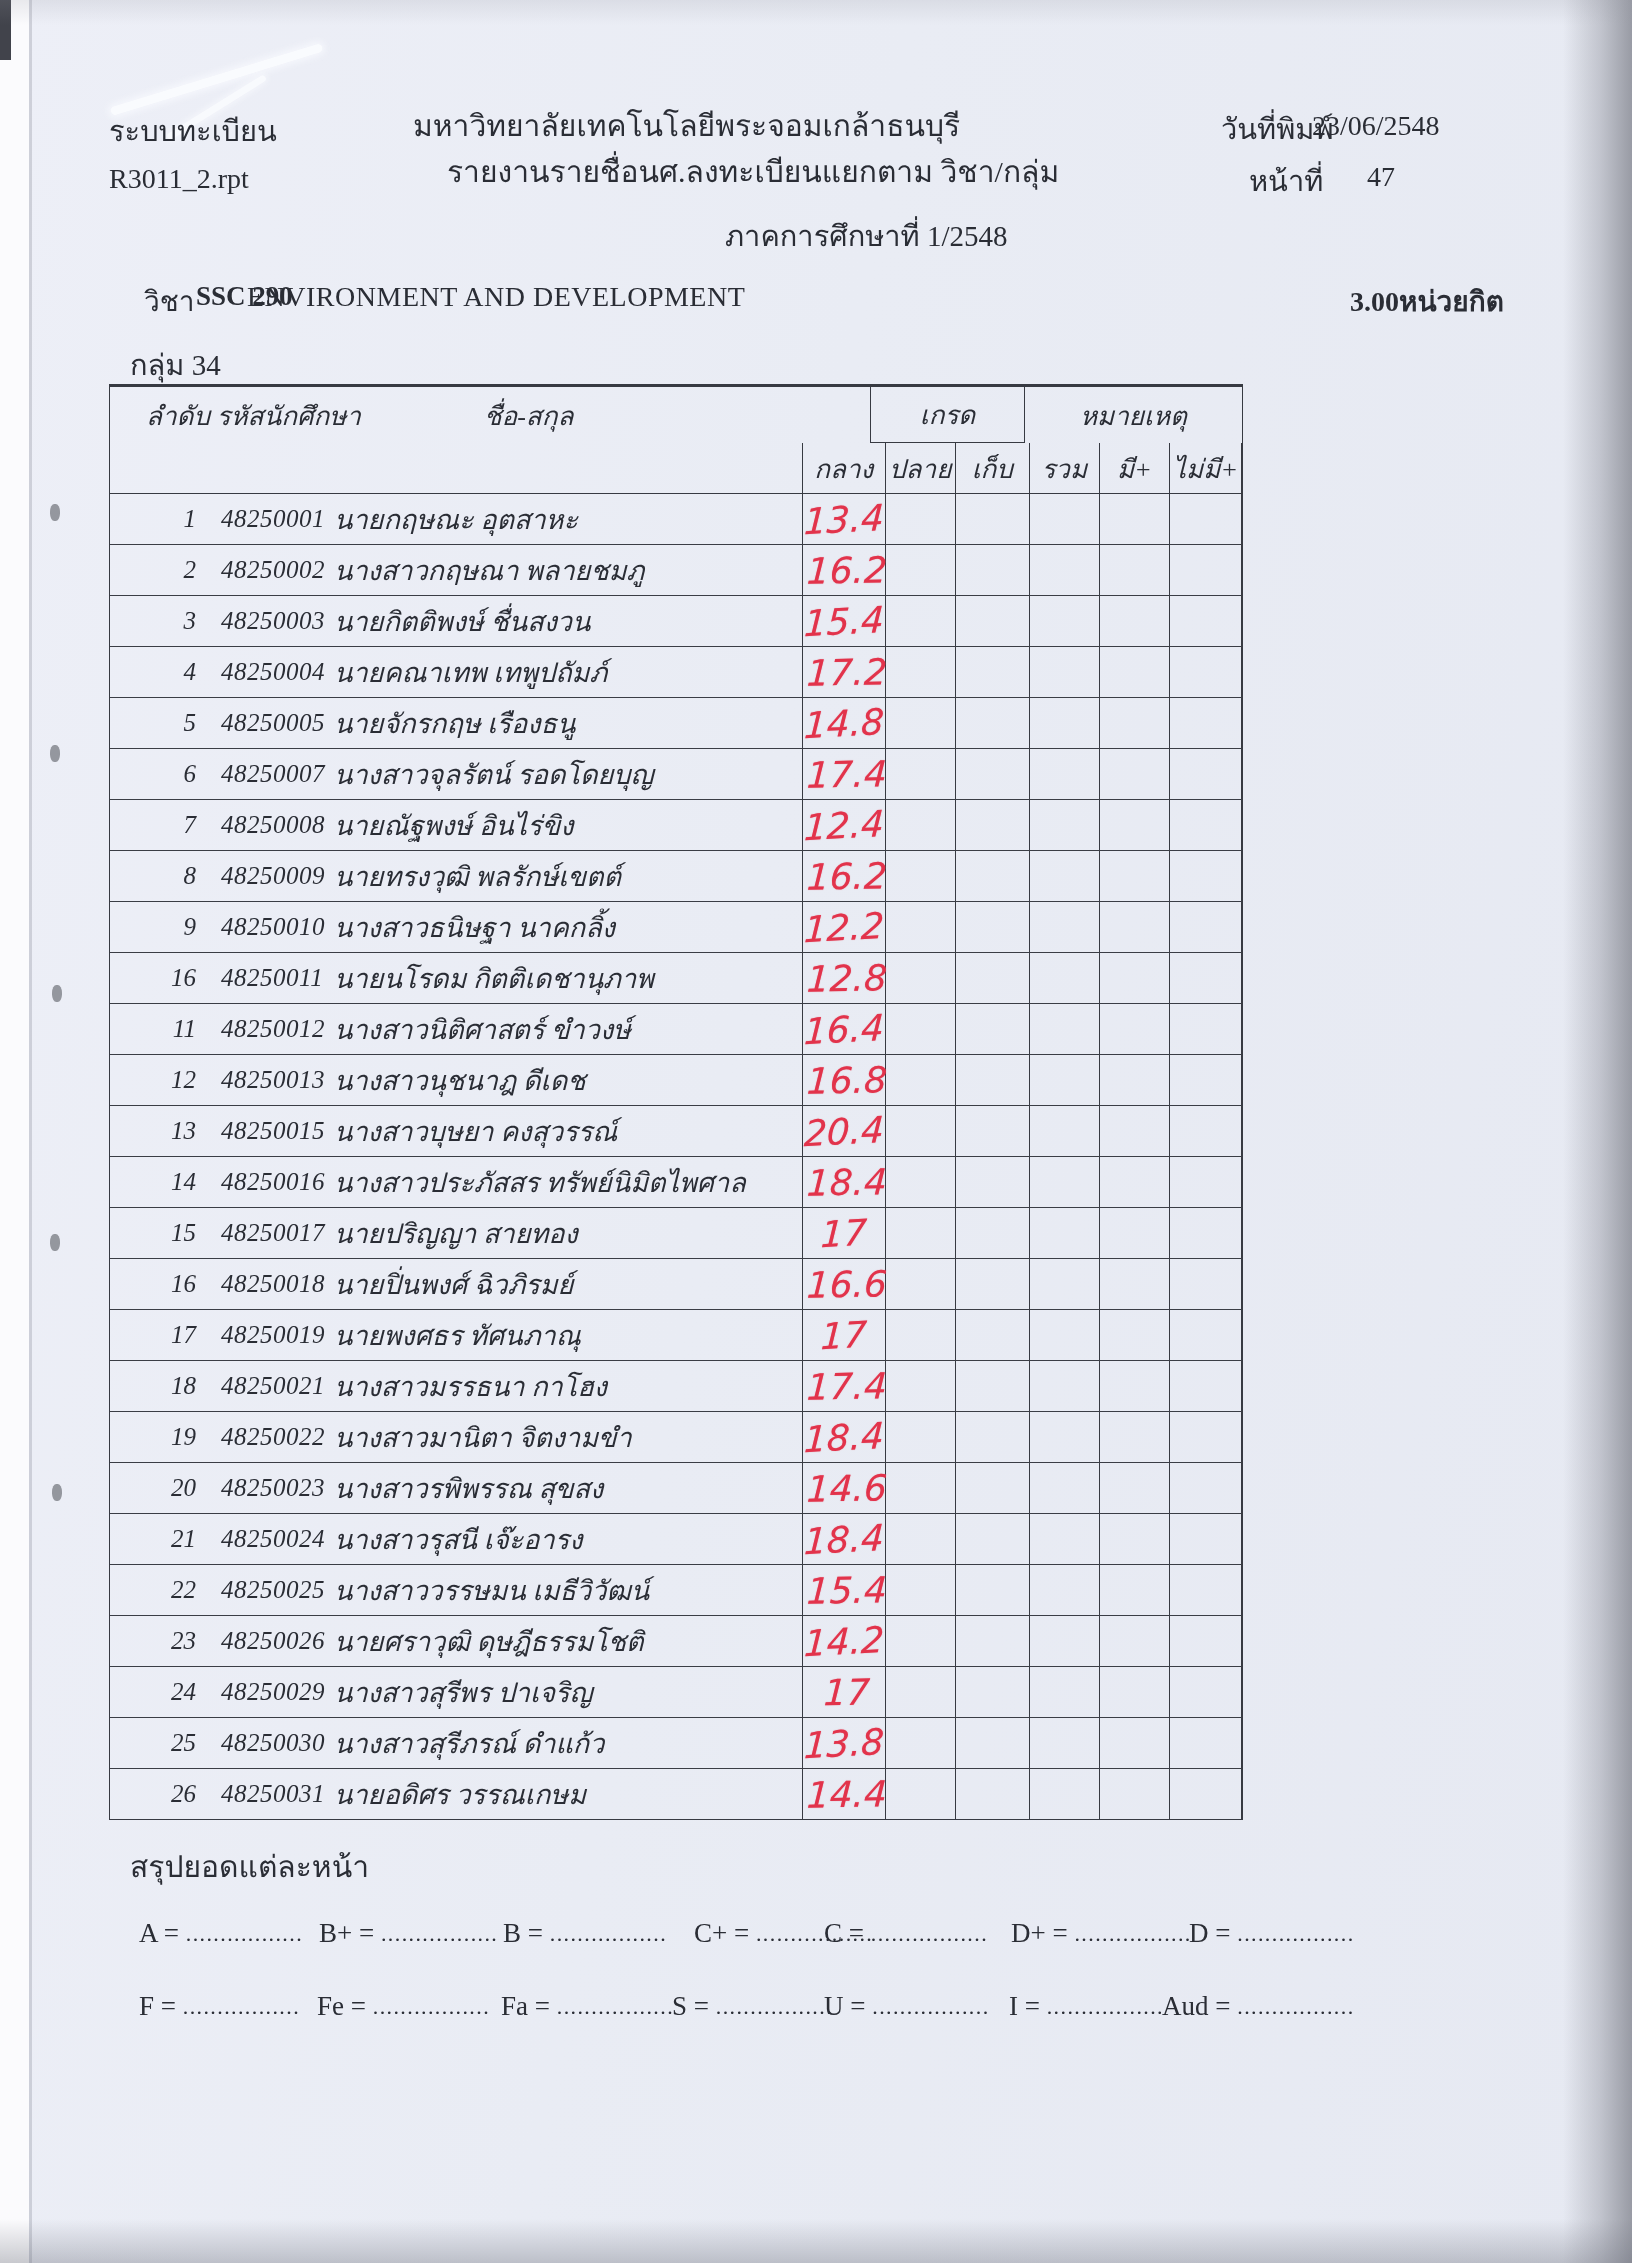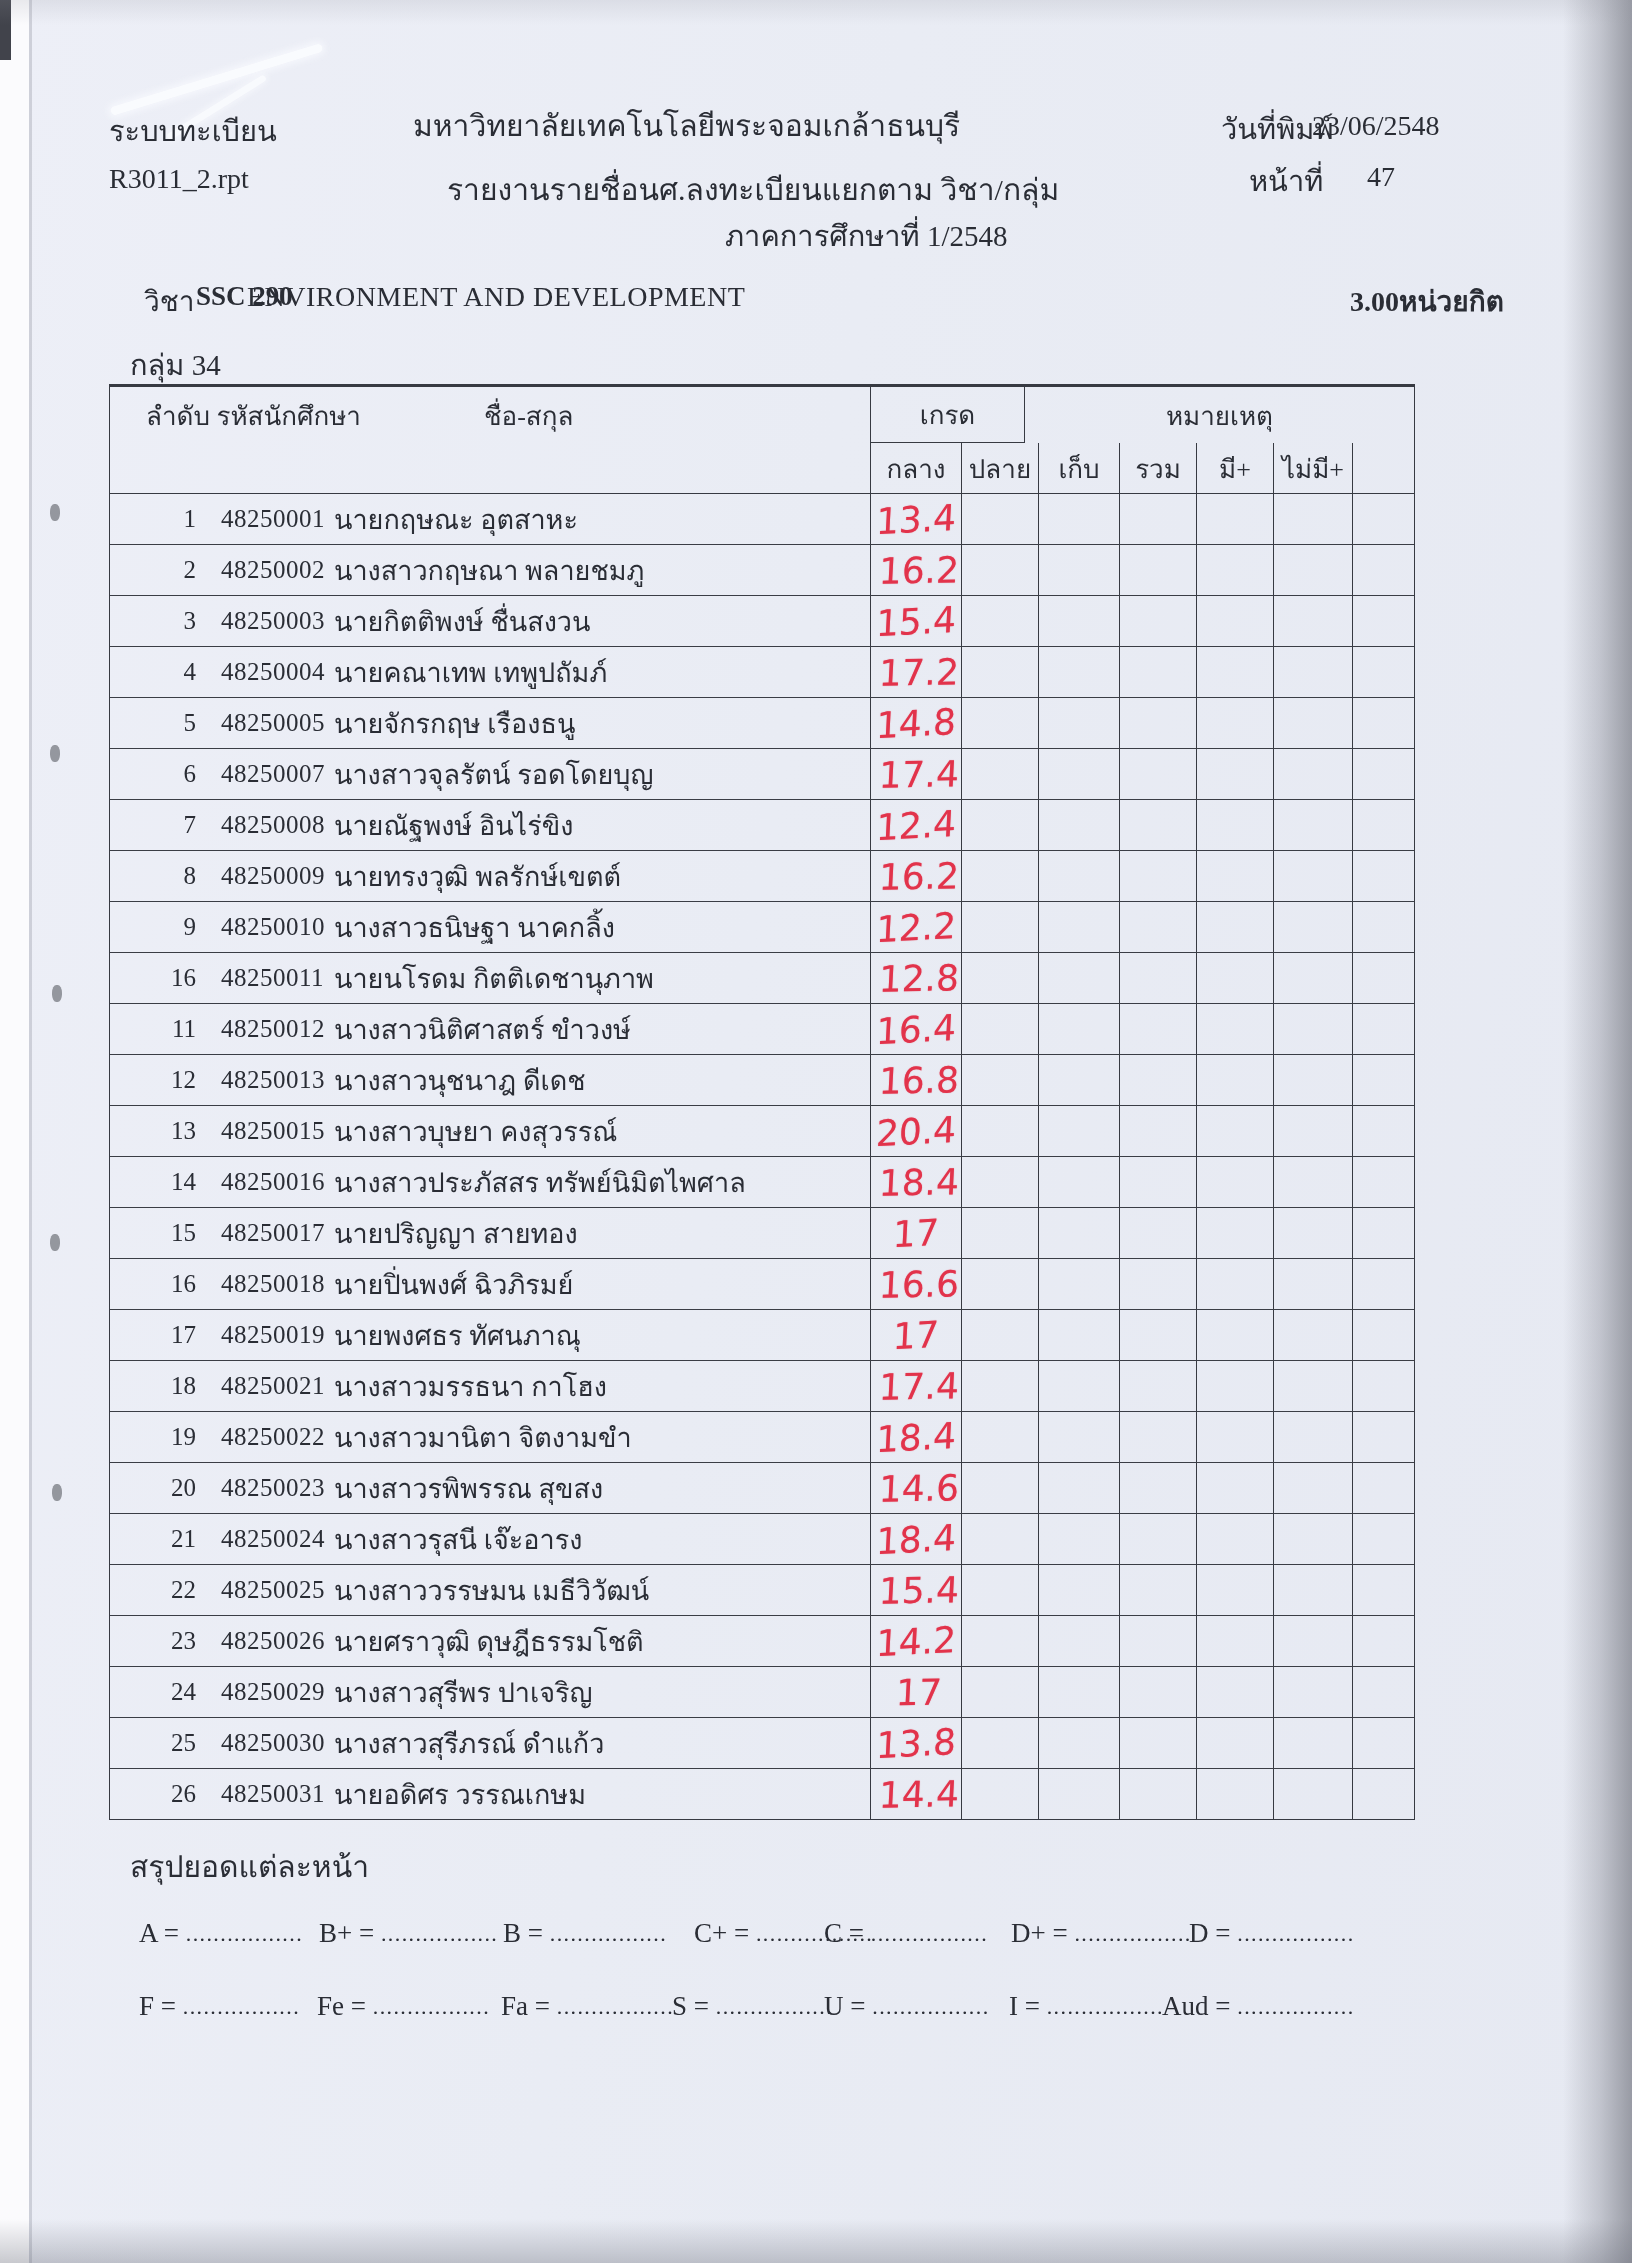--- a/index.html
+++ b/index.html
@@ -25,32 +25,32 @@
   .smudge{position:absolute;width:9.6px;height:17.3px;background:rgba(42,44,52,.45);border-radius:45%;}
   .sm1{left:50px;top:504px;}.sm2{left:50px;top:745px;}.sm3{left:52px;top:985px;}
   .sm4{left:50px;top:1234px;}.sm5{left:52px;top:1484px;}
   
   .abs{position:absolute;white-space:nowrap;}
   .h-sys{left:109px;top:108px;font-size:29px;}
   .h-univ{left:413px;top:102px;font-size:30px;}
   .h-datelabel{left:1221px;top:106px;font-size:29px;}
   .h-dateval{left:1312px;top:110px;font-size:28px;}
   .h-file{left:109px;top:163px;font-size:28px;}
-  .h-title{left:447px;top:166px;font-size:30px;text-align:center;}
+  .h-title{left:447px;top:148px;font-size:30px;text-align:center;}
   .h-pagelabel{left:1249px;top:158px;font-size:29px;}
   .h-pageval{left:1367px;top:161px;font-size:28px;}
   .h-sem{left:725px;top:213px;font-size:29px;}
   .c-subjlbl{left:144px;top:279px;font-size:28px;}
   .c-code{left:196px;top:281px;font-size:27px;font-weight:bold;}
   .c-name{left:247px;top:281px;font-size:28px;letter-spacing:0.5px;}
   .c-credits{left:1350px;top:279px;font-size:28px;font-weight:bold;}
   .g-group{left:130px;top:342px;font-size:29px;}
   
-  .rtable{position:absolute;left:109px;top:384px;width:1306px;
-        border:1.9px solid #373a42;border-top-width:3.8px;box-sizing:border-box;font-size:26px;}
+  .rtable{position:absolute;left:109px;top:384px;width:1134px;
+        border:1.9px solid #373a42;border-top-width:3.8px;box-sizing:border-box;font-size:26px;font-style:italic;}
   .hr1{display:flex;height:56px;}
   .hr2{display:flex;height:50px;border-bottom:1.9px solid #373a42;}
   .cell{box-sizing:border-box;display:flex;align-items:center;justify-content:center;}
   .bl{border-left:1.9px solid #373a42;}
   .hr1 .namehead{width:760px;justify-content:flex-start;align-items:center;}
   .namehead .nh1{margin-left:36px;}
   .namehead .nh2{margin-left:123px;}
   .hr1 .scorehead{width:326px;border-bottom:1.9px solid #373a42;}
   .hr1 .gradehead{width:154px;border-bottom:1.9px solid #373a42;}
   .hr1 .remarkhead{flex:1;}

